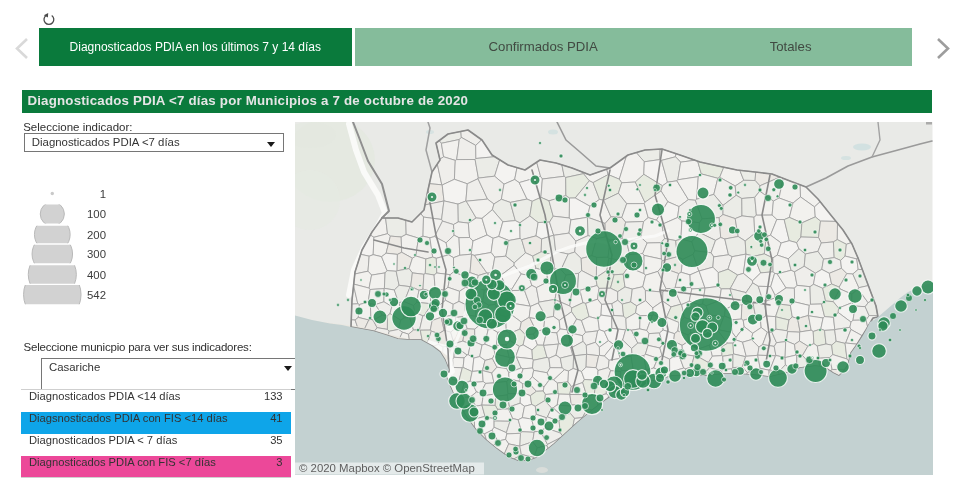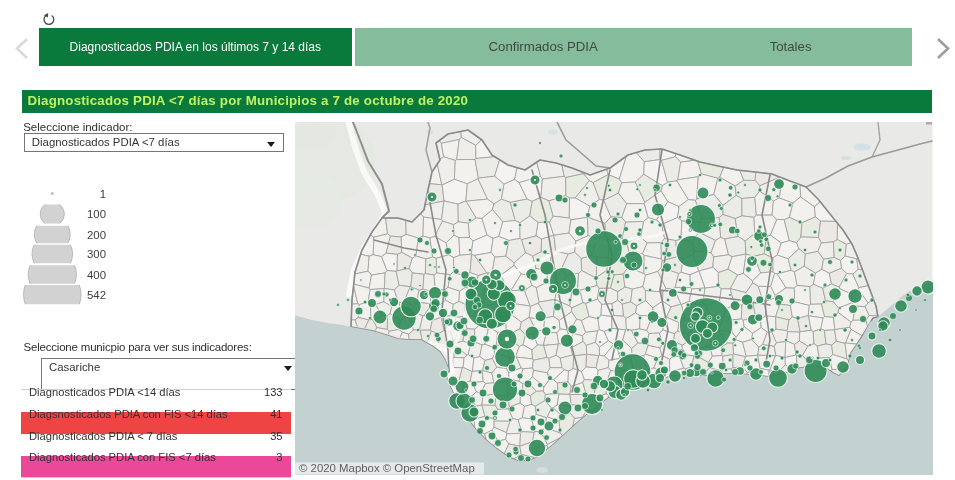--- a/index.html
+++ b/index.html
@@ -1,33 +1,33 @@
 <!DOCTYPE html>
 <html><head><meta charset="utf-8"><style>
 html,body{margin:0;padding:0;width:955px;height:480px;background:#fff;font-family:"Liberation Sans",sans-serif;overflow:hidden;position:relative}
 .abs{position:absolute}
 .tab{position:absolute;top:27.6px;height:38.8px;display:flex;align-items:center;justify-content:center;white-space:nowrap}
 .drop{position:absolute;box-sizing:border-box;width:260.3px;height:18.5px;border:1px solid #767676;background:#fff;font-size:11.4px;color:#333;line-height:17px;padding-left:7px}
 .caret{position:absolute;right:8px;top:8px;width:0;height:0;border-left:4.5px solid transparent;border-right:4.5px solid transparent;border-top:5px solid #1a1a1a}
-.row{display:flex;justify-content:space-between;align-items:center;height:21.8px;font-size:11.2px;color:#333;padding:0 8px 18px 8px;box-sizing:border-box}
+.row{display:flex;justify-content:space-between;align-items:flex-start;height:21.8px;font-size:11.2px;color:#333;padding:0 8px 18px 8px;box-sizing:border-box}
 </style></head><body>
 <svg class="abs" style="left:41px;top:11px" width="16" height="15" viewBox="0 0 16 15">
 <path d="M 10.7 4.5 A 4.9 4.9 0 1 1 5.1 4.5" fill="none" stroke="#4a4a4a" stroke-width="1.3"></path>
 <path d="M 7.2 1.9 L 2.8 4.3 L 6.9 6.5 Z" fill="#4a4a4a"></path>
 </svg>
 <svg class="abs" style="left:14px;top:37px" width="16" height="23" viewBox="0 0 16 23">
 <path d="M13 2 L3 11.5 L13 21" fill="none" stroke="#d9d9d9" stroke-width="2.6"></path>
   </svg>
 <svg class="abs" style="left:935px;top:37px" width="16" height="23" viewBox="0 0 16 23">
 <path d="M3 2 L13 11.5 L3 21" fill="none" stroke="#9d9d9d" stroke-width="2.6"></path>
   </svg>
 <div class="tab" style="left:38.6px;width:313.4px;background:#0a7a3c;color:#fff;font-size:12px;">Diagnosticados PDIA en los últimos 7 y 14 días</div>
 <div class="tab" style="left:354.7px;width:377px;background:#85bc9b;color:#414a42;font-size:13.2px">Confirmados PDIA</div>
 <div class="tab" style="left:669.1px;width:243px;background:#85bc9b;color:#414a42;font-size:13.2px">Totales</div>
-<div class="abs" style="left:21.9px;top:90.1px;width:910px;height:23.3px;background:#0a7a3c;color:#bef264;font-weight:bold;font-size:13.3px;letter-spacing:0.2px;line-height:22px;padding-left:5.5px;box-sizing:border-box">Diagnosticados PDIA &lt;7 días por Municipios a 7 de octubre de 2020</div>
+<div class="abs" style="left:21.9px;top:90.1px;width:910px;height:23.3px;background:#0a7a3c;color:#e5e5e5;font-weight:bold;font-size:13.3px;letter-spacing:0.2px;line-height:22px;padding-left:5.5px;box-sizing:border-box">Diagnosticados PDIA &lt;7 días por Municipios a 7 de octubre de 2020</div>
 <div class="abs" style="left:23.2px;top:121.4px;font-size:11.5px;color:#303030">Seleccione indicador:</div>
 <div class="drop" style="left:23.8px;top:133px">Diagnosticados PDIA &lt;7 días<span class="caret"></span></div>
 <svg style="position:absolute;left:20px;top:185px" width="90" height="125">
     <circle cx="32.3" cy="8.5" r="1.7" fill="#c9c9c9"></circle>
     <clipPath id="lc0">
       <rect x="0" y="19.6" width="90" height="18.799999999999997"></rect>
     </clipPath>
     <circle cx="32.3" cy="29.0" r="12.05" fill="#d2d2d2" stroke="#b9b9b9" stroke-width="1" clip-path="url(#lc0)"></circle>
     <clipPath id="lc1">
       <rect x="0" y="40.7" width="90" height="17.599999999999994"></rect>
@@ -52,21 +52,21 @@
     <text x="86" y="93.7" text-anchor="end" font-size="11.4" fill="#3c3c3c" font-family="Liberation Sans, sans-serif">400</text>
     <text x="86" y="113.8" text-anchor="end" font-size="11.4" fill="#3c3c3c" font-family="Liberation Sans, sans-serif">542</text>
   </svg>
 <div class="abs" style="left:23.5px;top:340.8px;font-size:11.5px;letter-spacing:-0.2px;color:#303030">Seleccione municpio para ver sus indicadores:</div>
 <div class="drop" style="left:41px;top:358.4px;height:32px;line-height:17px">Casariche<span class="caret" style="top:7px"></span></div>
 <div class="abs" style="left:21px;top:389.2px;width:269.6px;border-top:1px solid #cfcfcf;border-bottom:1px solid #cfcfcf">
 <div class="row">
       <span>Diagnosticados PDIA &lt;14 días</span>
       <span>133</span>
     </div>
-<div class="row" style="background:#ef4444">
+<div class="row" style="background:#0ea5e9">
       <span>Diagsnosticados PDIA con FIS &lt;14 días</span>
       <span>41</span>
     </div>
 <div class="row">
       <span>Diagnosticados PDIA &lt; 7 días</span>
       <span>35</span>
     </div>
 <div class="row" style="background:#ec4899">
       <span>Diagnosticados PDIA con FIS &lt;7 días</span>
       <span>3</span>

